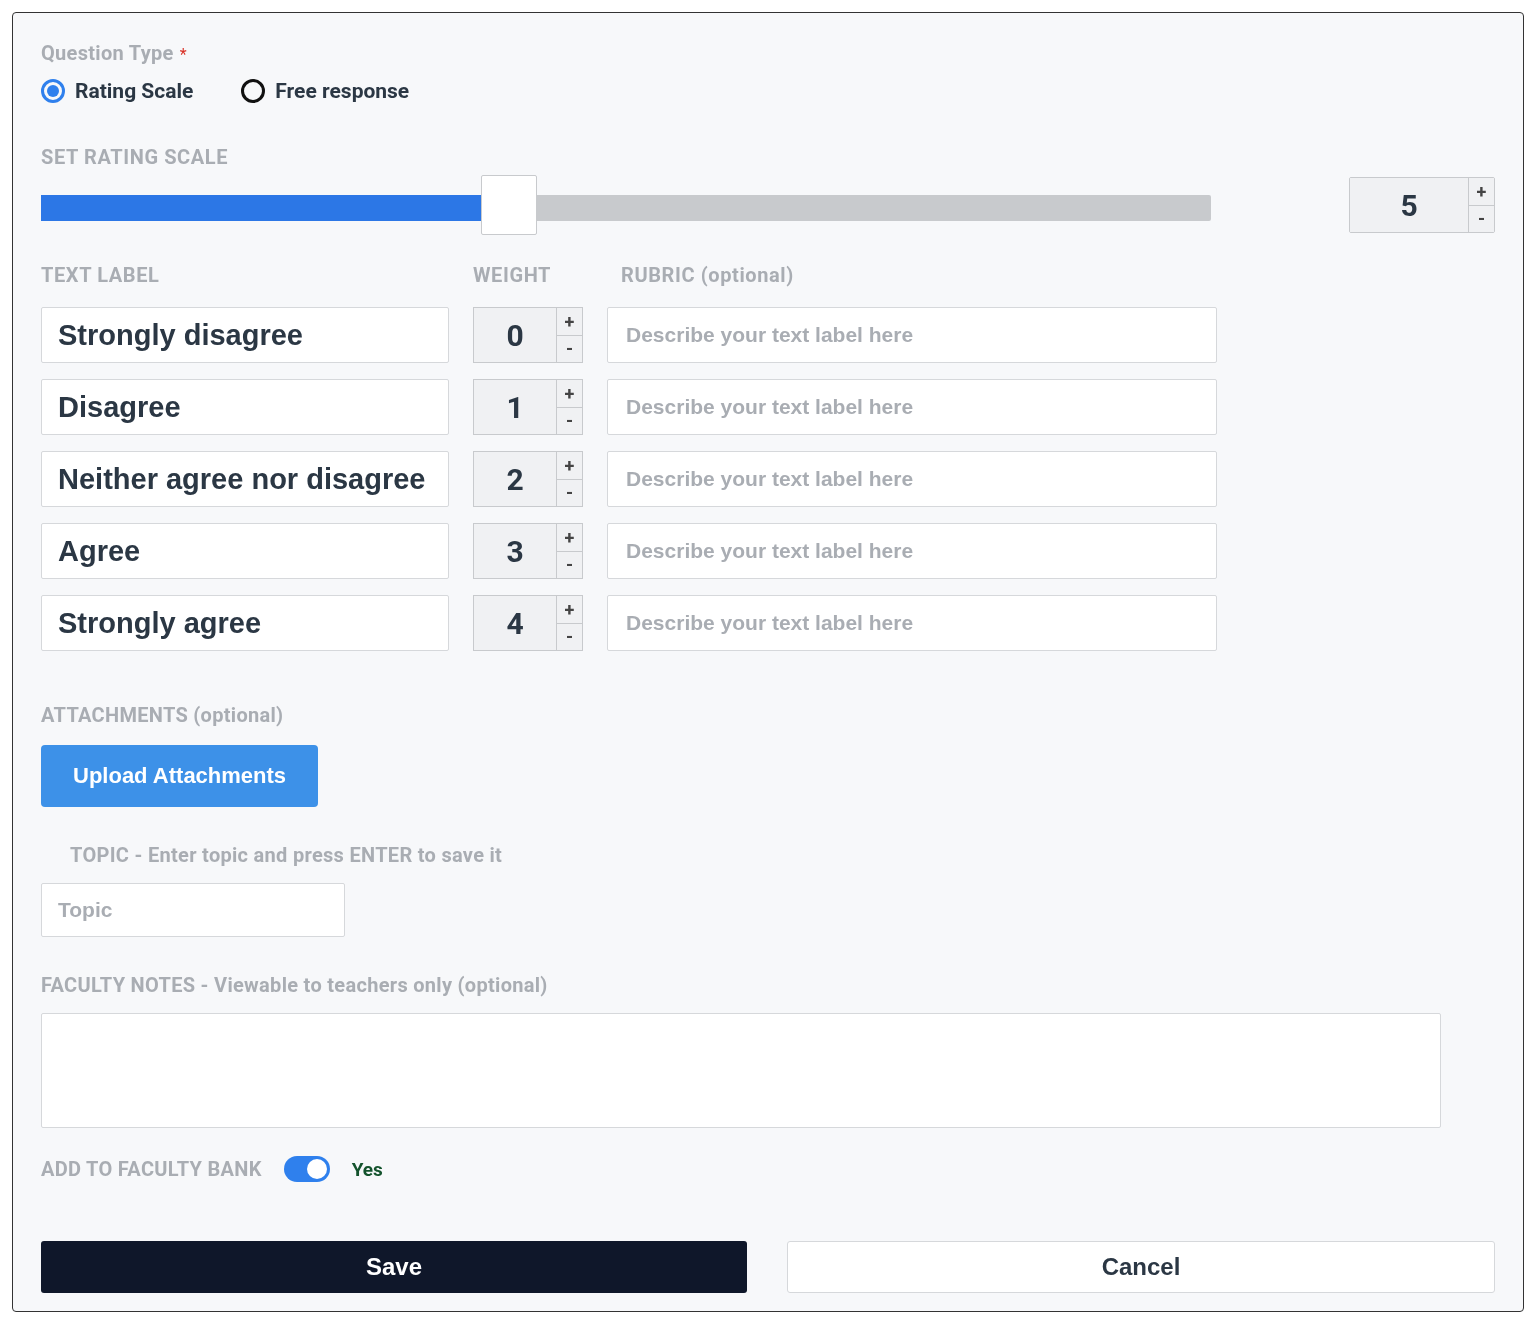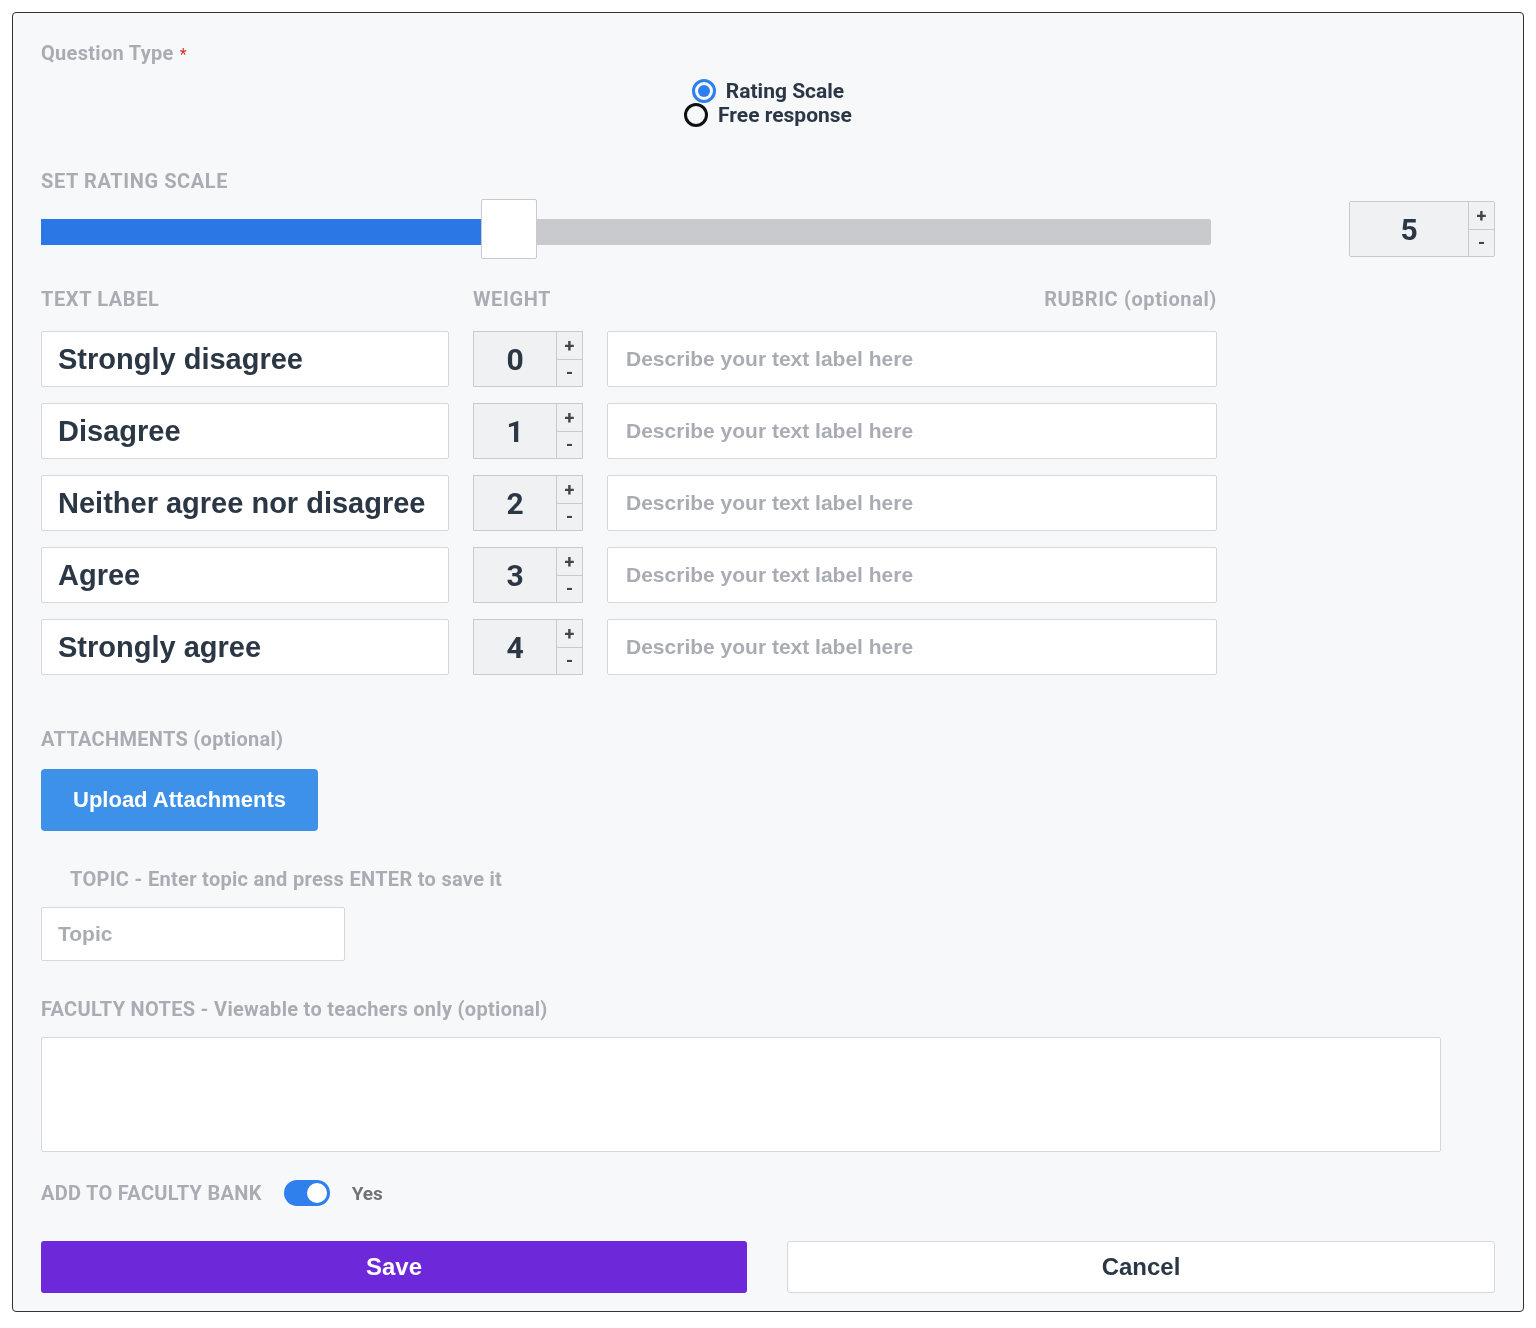--- a/index.html
+++ b/index.html
@@ -18,21 +18,21 @@
     height: 1300px;
     position: relative;
   }
   .section-label {
     font-size: 20px;
     font-weight: 700;
     color: #a9adb3;
     letter-spacing: 0.3px;
   }
   .required-star { color: #d93025; margin-left: 2px; }
-  .qtype-row { display: flex; align-items: center; margin-top: 14px; flex-direction: column; }
+  .qtype-row { display: flex; align-items: flex-end; gap: 48px; margin-top: 14px; }
   .radio {
     display: flex; align-items: center; gap: 10px; cursor: pointer;
   }
   .radio-circle {
     width: 24px; height: 24px; border-radius: 50%;
     display: inline-flex; align-items: center; justify-content: center;
   }
   .radio-circle.sel { border: 3px solid #2f80ed; }
   .radio-inner { width: 12px; height: 12px; border-radius: 50%; background: #2f80ed; }
   .radio-circle.unsel { border: 3px solid #111; }
@@ -74,21 +74,21 @@
     display:grid;
     grid-template-columns: 408px 110px 610px;
     column-gap: 24px;
     row-gap: 16px;
     align-items:center;
   }
   .col-header {
     font-size: 20px; font-weight:700; color:#a9adb3; letter-spacing:0.6px;
     margin-bottom: 4px;
   }
-  .col-header.ind { padding-left: 14px; text-align: right; }
+  .col-header.ind { padding-left: 14px; }
   .text-input {
     width:100%; height:56px; background:#fff; border:1px solid #d6d8db;
     border-radius:2px; padding: 0 16px; font-size:29px; font-weight:700;
     color:#2b3744;
   }
   .weight-box {
     display:flex; height:56px; border:1px solid #c8cacd; background:#f0f1f3;
   }
   .weight-val {
     flex:1; display:flex; align-items:center; justify-content:center;
@@ -124,28 +124,28 @@
 
   .addbank-row { margin-top: 24px; display:flex; align-items:center; gap: 22px; }
   .toggle {
     width:46px; height:26px; border-radius:13px; background:#2f80ed;
     position:relative; cursor:pointer;
   }
   .toggle-knob {
     position:absolute; top:3px; right:3px; width:20px; height:20px;
     border-radius:50%; background:#fff;
   }
-  .toggle-label { font-size:19px; font-weight:700; color:#737373; }
+  .toggle-label { font-size:19px; font-weight:700; color:#14532d; }
 
   .footer-row {
     position:absolute; left:28px; right:28px; bottom:18px;
     display:flex; gap: 40px;
   }
   .save-btn {
-    flex:1; height:52px; background:#6d28d9; color:#fff;
+    flex:1; height:52px; background:#0f172a; color:#fff;
     border:none; border-radius:3px; font-size:24px; font-weight:700; cursor:pointer;
   }
   .cancel-btn {
     flex:1; height:52px; background:#fff; color:#2b3744;
     border:1px solid #d6d8db; border-radius:3px; font-size:24px; font-weight:700; cursor:pointer;
   }
 </style>
 </head>
 <body>
 

